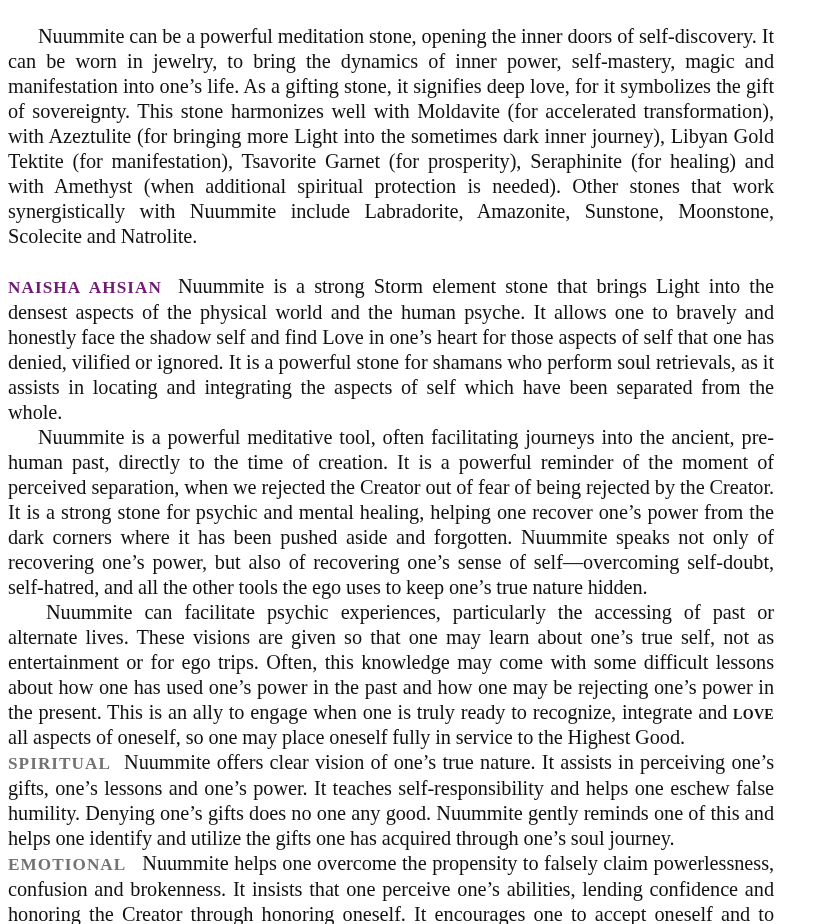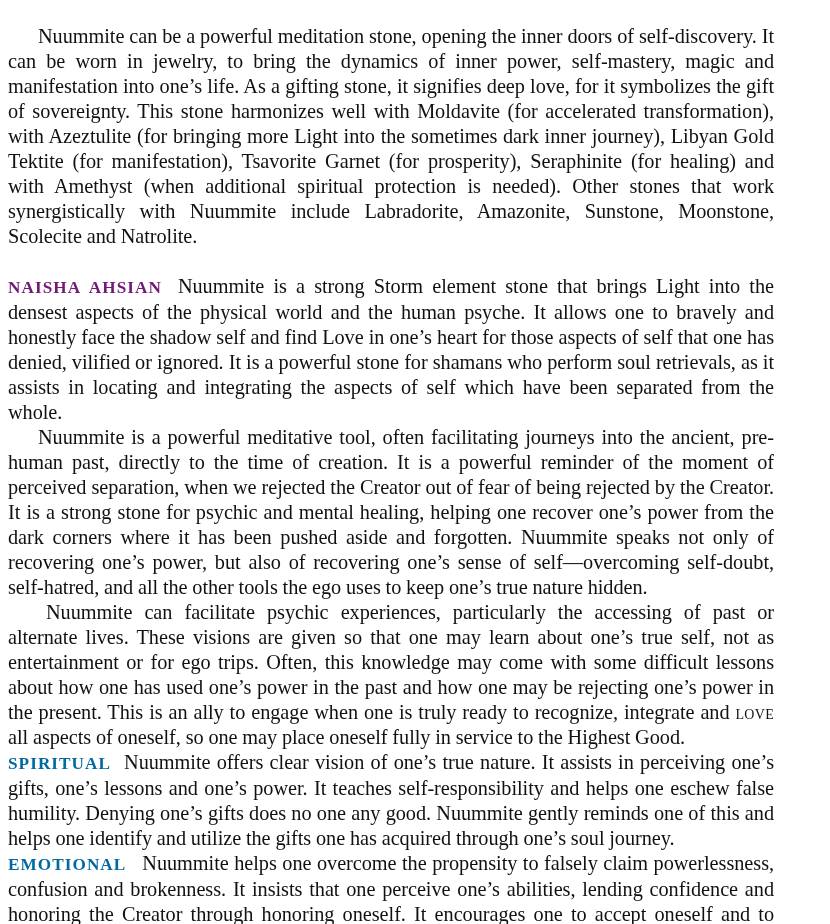--- a/index.html
+++ b/index.html
@@ -62,29 +62,30 @@
   
   .runin {
     font-weight: bold;
     font-size: 17.2px;
     letter-spacing: 1.05px;
     text-transform: uppercase;
     font-family: "Liberation Serif", "DejaVu Serif", serif;
     white-space: nowrap;
   }
   .runin.red   { color: #701a75; }
-  .runin.olive { color: #0369a1; }
+  .runin.olive { color: #737373; }
 
   .runin-space { display: inline-block; width: 13px; }
   .runin-space.wide { width: 16px; }
 
   .smallcaps {
     font-variant: small-caps;
     font-size: 20.3px;
     letter-spacing: 0.3px;
+    font-weight: bold;
   }
 </style>
 </head>
 <body>
 
 <div id="page">
   <div class="col">
 
     <p class="body first">Nuummite can be a powerful meditation stone, opening the inner doors of self-discovery. It can be worn in jewelry, to bring the dynamics of inner power, self-mastery, magic and manifestation into one’s life. As a gifting stone, it signifies deep love, for it symbolizes the gift of sovereignty. This stone harmonizes well with Moldavite (for accelerated transformation), with Azeztulite (for bringing more Light into the sometimes dark inner journey), Libyan Gold Tektite (for manifestation), Tsavorite Garnet (for prosperity), Seraphinite (for healing) and with Amethyst (when additional spiritual protection is needed). Other stones that work synergistically with Nuummite include Labradorite, Amazonite, Sunstone, Moonstone, Scolecite and Natrolite.</p>
 

